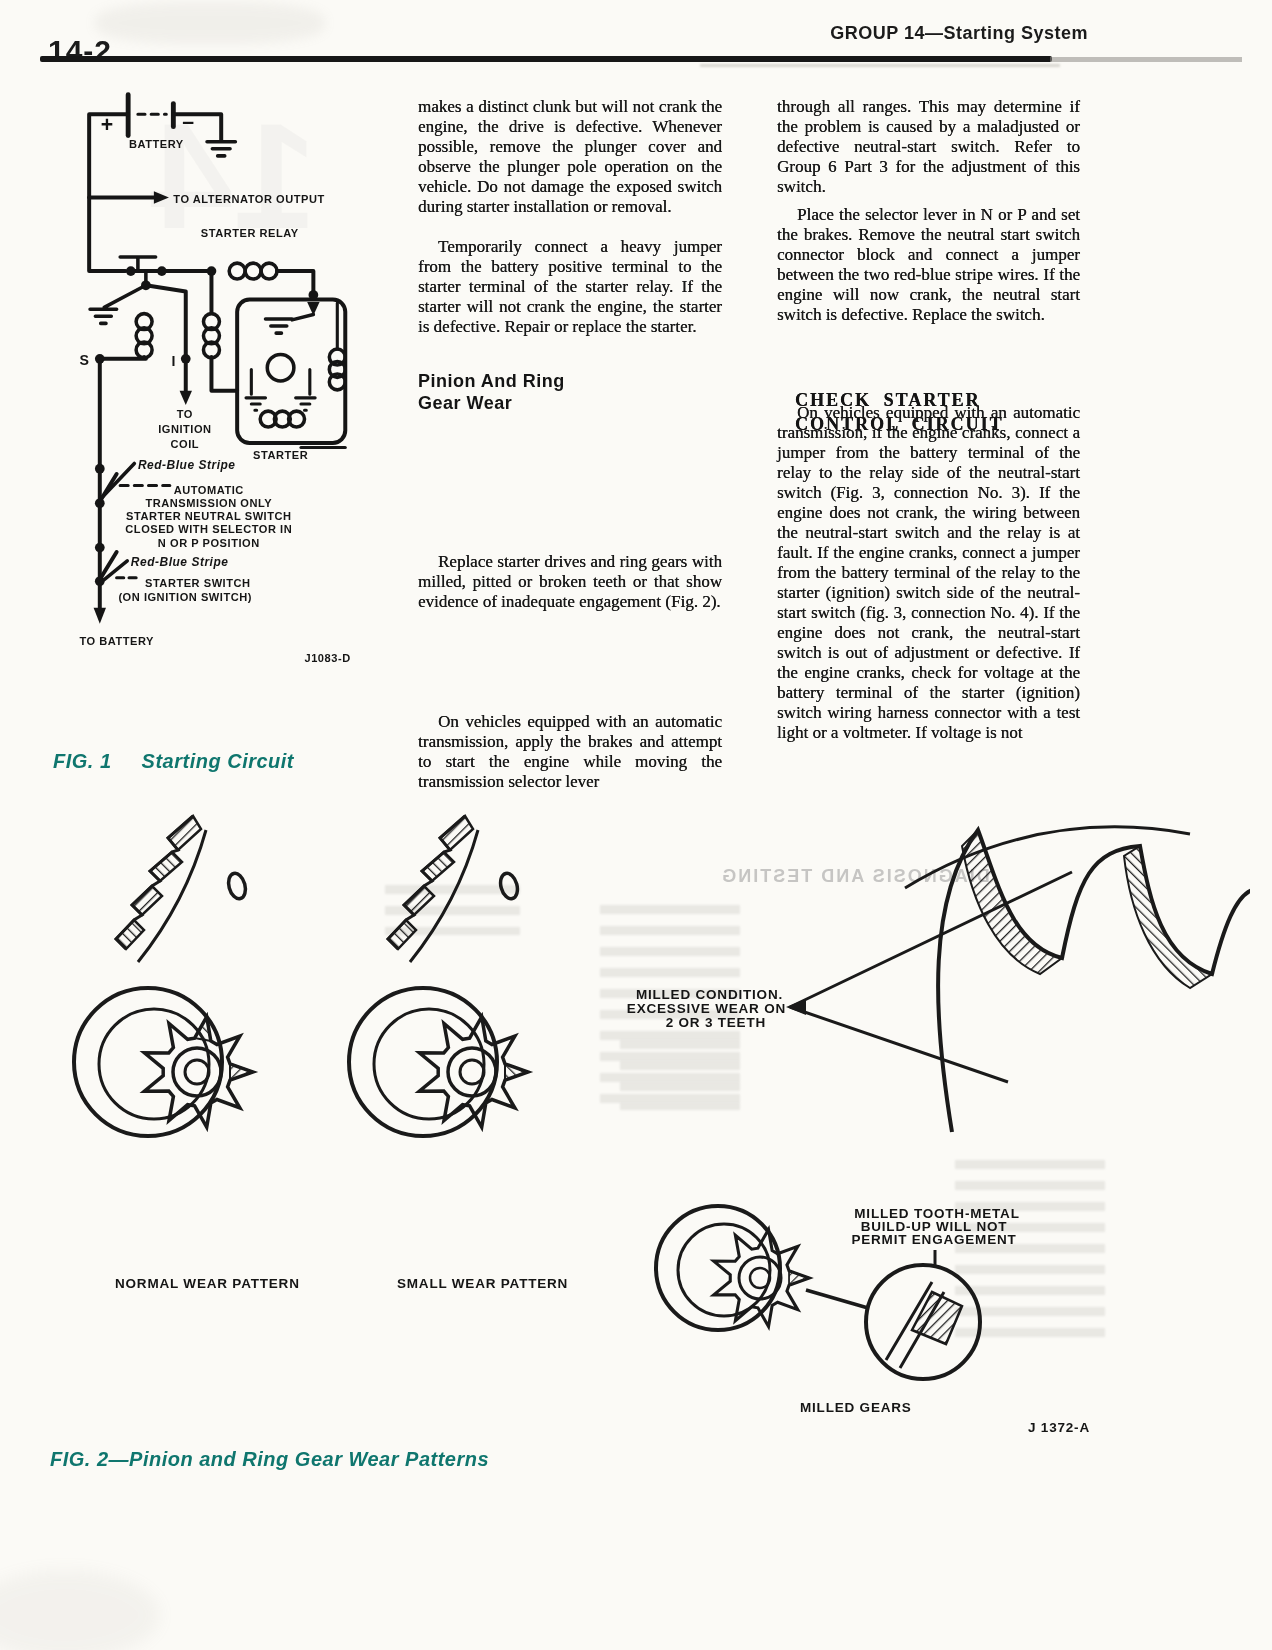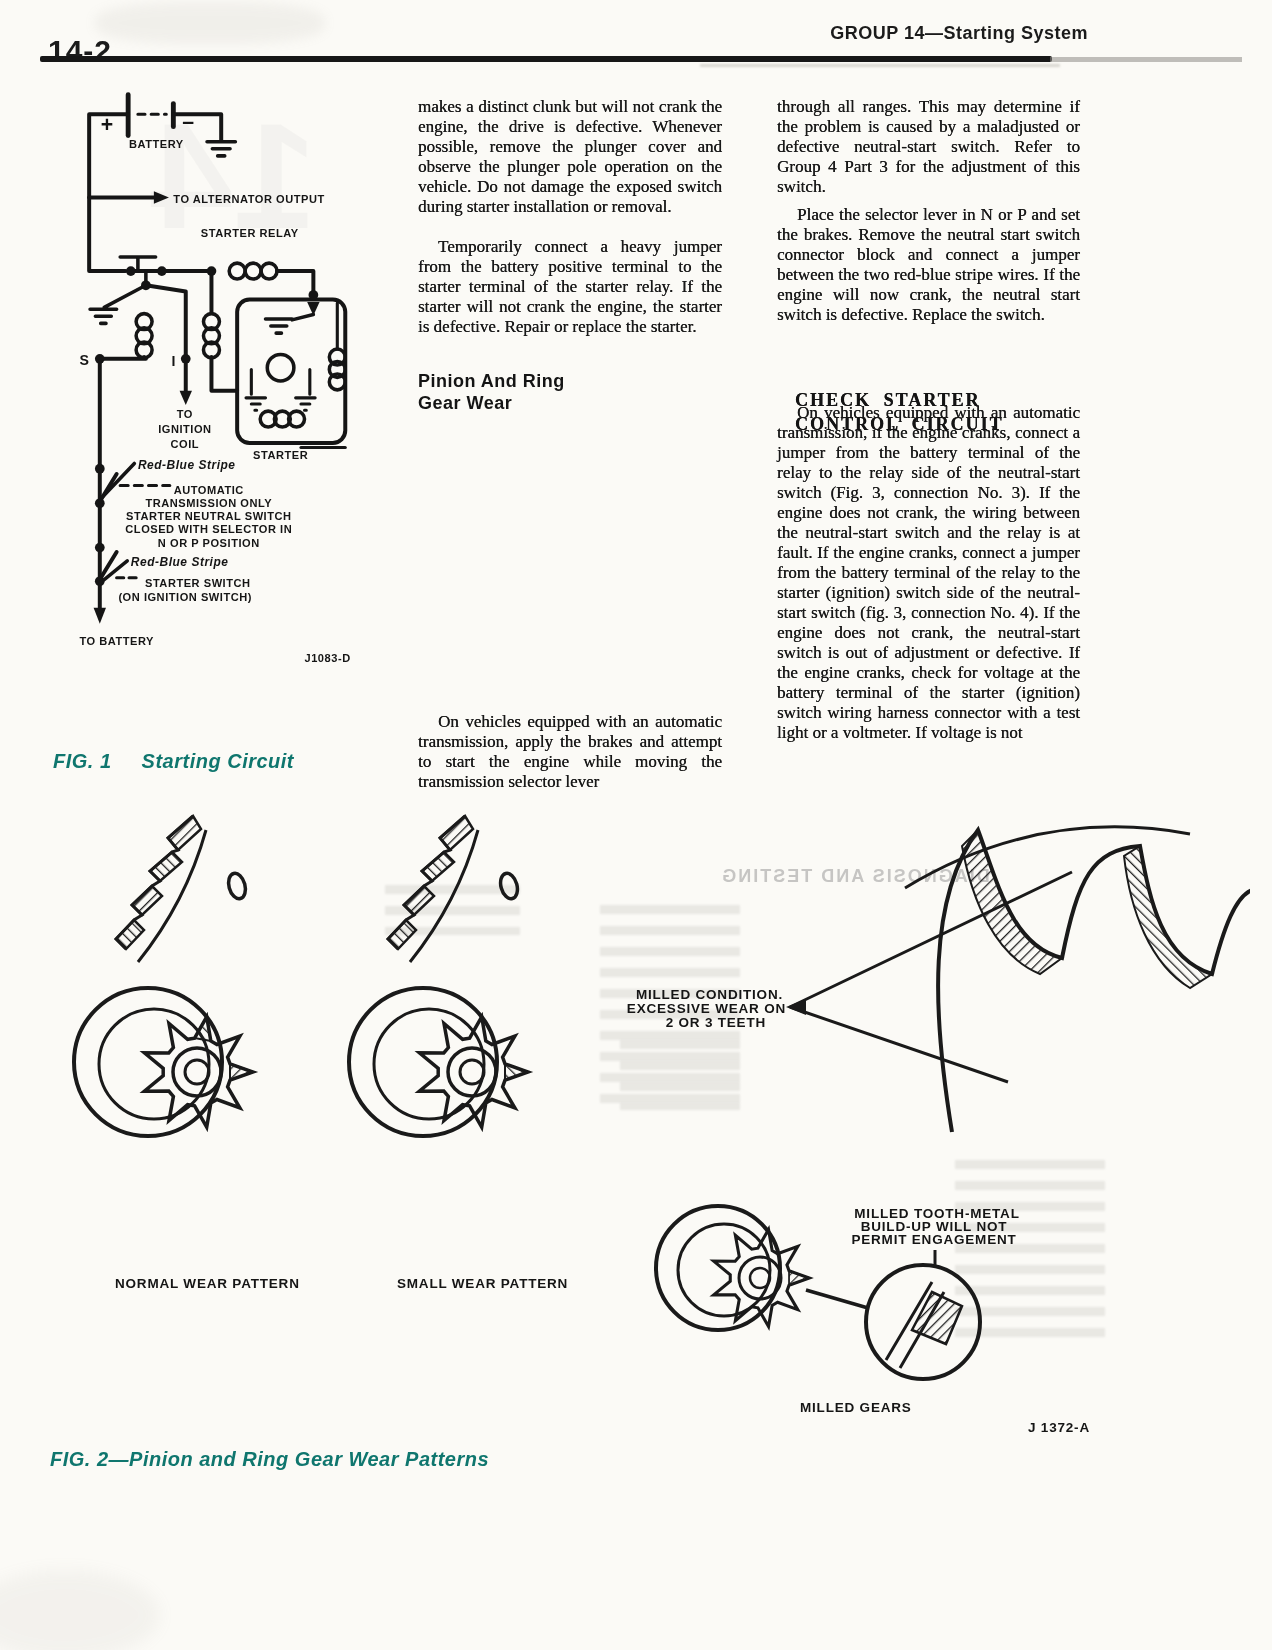--- a/index.html
+++ b/index.html
@@ -150,23 +150,24 @@
   <div class="figcap" style="left:53px;top:750px">
     <span>FIG. 1</span><span class="gap"></span><span>Starting Circuit</span>
   </div>
 
   <div class="para midcol" style="top:97px">makes a distinct clunk but will not crank the engine, the drive is defective. Whenever possible, remove the plunger cover and observe the plunger pole operation on the vehicle. Do not damage the exposed switch during starter installation or removal.</div>
   <div class="para midcol indent" style="top:237px">Temporarily connect a heavy jumper from the battery positive terminal to the starter terminal of the starter relay. If the starter will not crank the engine, the starter is defective. Repair or replace the starter.</div>
   <div class="h-sans midcol" style="top:370px">
     <div>Pinion And Ring</div>
     <div>Gear Wear</div>
   </div>
+  <div class="para midcol indent" style="top:552px">Replace starter drives and ring gears with milled, pitted or broken teeth or that show evidence of inadequate engagement (Fig. 2).</div>
   <div class="para midcol indent" style="top:712px">On vehicles equipped with an automatic transmission, apply the brakes and attempt to start the engine while moving the transmission selector lever</div>
 
-  <div class="para rightcol" style="top:97px">through all ranges. This may determine if the problem is caused by a maladjusted or defective neutral-start switch. Refer to Group 4 Part 3 for the adjustment of this switch.</div>
+  <div class="para rightcol" style="top:97px">through all ranges. This may determine if the problem is caused by a maladjusted or defective neutral-start switch. Refer to Group 6 Part 3 for the adjustment of this switch.</div>
   <div class="para rightcol indent" style="top:205px">Place the selector lever in N or P and set the brakes. Remove the neutral start switch connector block and connect a jumper between the two red-blue stripe wires. If the engine will now crank, the neutral start switch is defective. Replace the switch.</div>
   <div class="h-caps rightcol" style="top:353px">
     <div>CHECK STARTER</div>
     <div>CONTROL CIRCUIT</div>
   </div>
   <div class="para rightcol indent" style="top:403px">On vehicles equipped with an automatic transmission, if the engine cranks, connect a jumper from the battery terminal of the relay to the relay side of the neutral-start switch (Fig. 3, connection No. 3). If the engine does not crank, the wiring between the neutral-start switch and the relay is at fault. If the engine cranks, connect a jumper from the battery terminal of the relay to the starter (ignition) switch side of the neutral-start switch (fig. 3, connection No. 4). If the engine does not crank, the neutral-start switch is out of adjustment or defective. If the engine cranks, check for voltage at the battery terminal of the starter (ignition) switch wiring harness connector with a test light or a voltmeter. If voltage is not</div>
 
   <div class="ghost ghost-title">DIAGNOSIS AND TESTING</div>
   <div class="ghost-lines" style="left:600px;top:905px;width:140px;height:200px"></div>
   <div class="ghost-lines" style="left:955px;top:1160px;width:150px;height:185px"></div>

